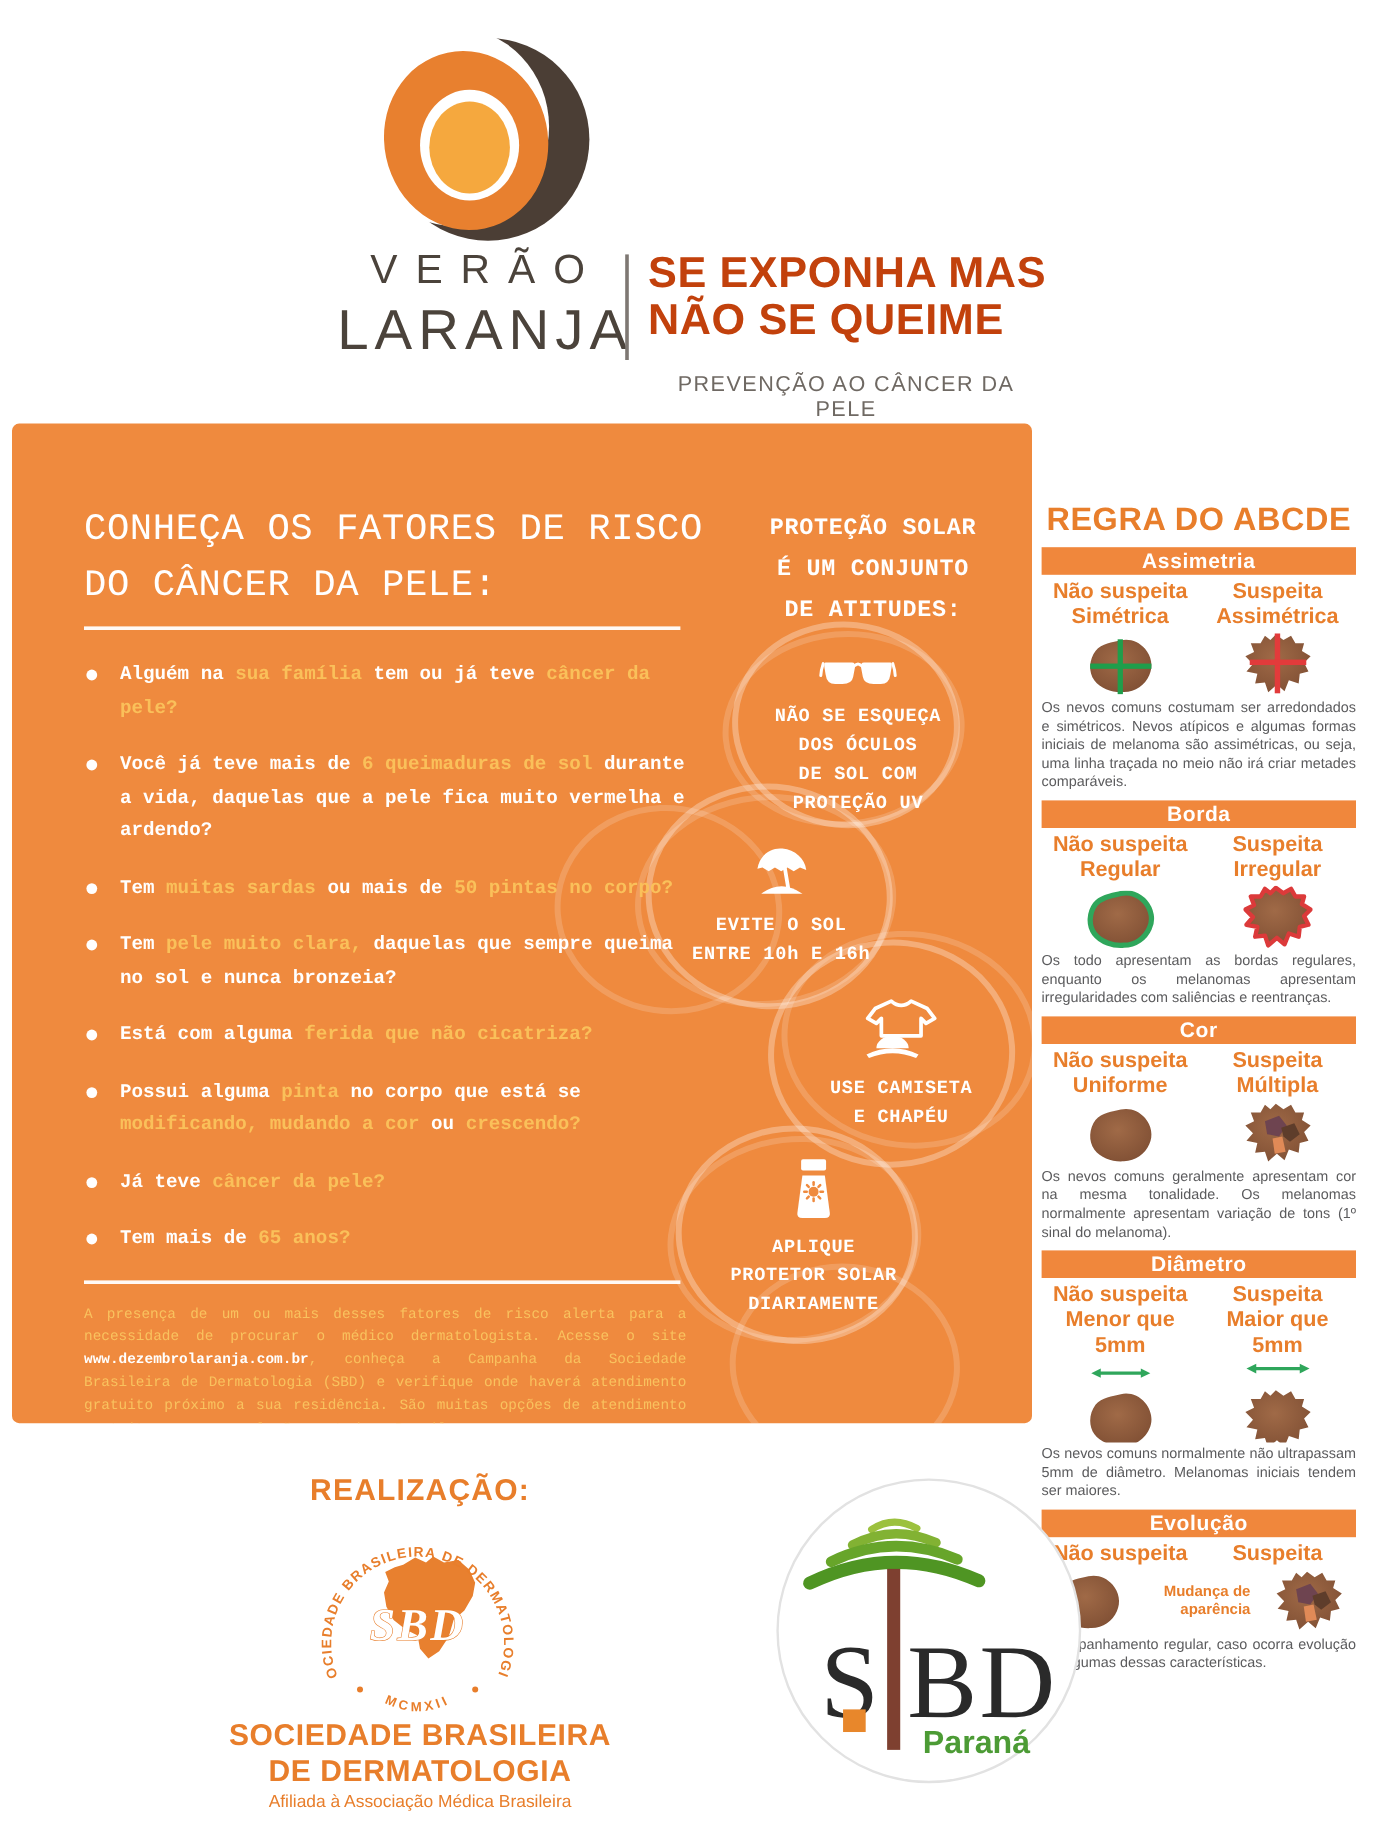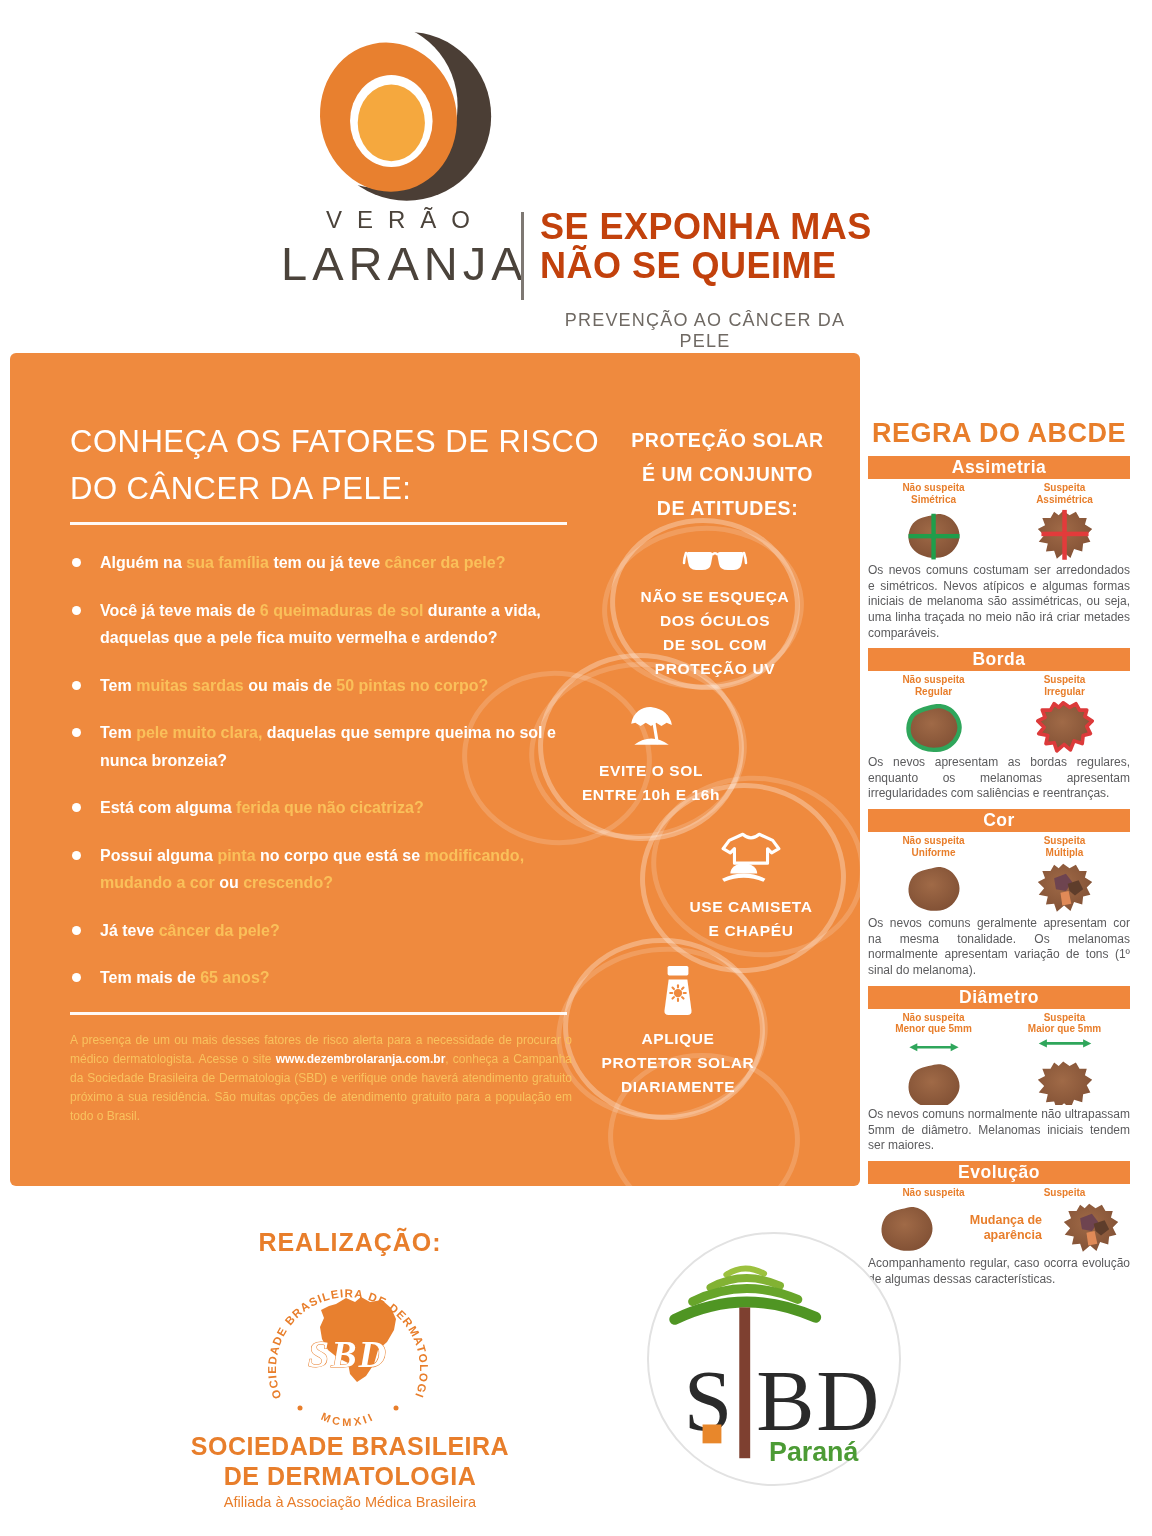--- a/index.html
+++ b/index.html
@@ -3,28 +3,28 @@
 <meta charset="utf-8">
 <style>
   * { margin:0; padding:0; box-sizing:border-box; }
   body { background:#ffffff; font-family:"Liberation Sans", sans-serif; }
   .page { position:relative; width:1152px; height:1536px; background:#ffffff; overflow:hidden; }
   .abs { position:absolute; }
 
   
   .sun-logo { left:298px; top:24px; width:202px; height:192px; }
   .brand { left:276px; top:206px; width:244px; text-align:center; color:#4B433B; }
-  .brand-l1 { font-size:24px; letter-spacing:15px; text-indent:15px; }
+  .brand-l1 { font-size:34px; letter-spacing:15px; text-indent:15px; }
   .brand-l2 { font-size:47px; letter-spacing:5px; text-indent:5px; margin-top:2px; }
   .vdivider { left:521px; top:212px; width:3px; height:88px; background:#7E7873; }
   .slogan { left:540px; top:208px; width:332px; color:#c2410c; font-size:36px; line-height:1.07; letter-spacing:0.5px;font-weight:bold; }
   .subtitle { left:540px; top:310px; width:330px; text-align:center; color:#6F6963; font-size:18px; letter-spacing:1.2px; }
 
   
-  .panel { left:10px; top:353px; width:850px; height:833px; background:#EF8A3E; border-radius:6px; overflow:hidden; }
+  .panel { left:10px; top:353px; width:850px; height:833px; background:#EF8A3E; border-radius:6px; overflow:hidden;font-family:Liberation Mono, monospace; }
   .ring { position:absolute; border-radius:50%; border:5px solid rgba(255,255,255,0.30); }
   .ring.faint { border-color: rgba(255,255,255,0.17); }
 
   .risk-block { position:absolute; left:60px; top:66px; width:505px; }
   .risk-title { font-size:31px; line-height:1.5; color:#fff; letter-spacing:0.5px; white-space:nowrap; }
   .risk-underline, .risk-rule { width:497px; height:3px; background:rgba(255,255,255,0.95); }
   .risk-underline { margin-top:10px; }
   .risk-list { margin-top:24px; list-style:none; }
   .risk-item { position:relative; padding-left:30px; margin-bottom:20px; font-size:16px; font-weight:bold; line-height:1.72; color:#fff; }
   .risk-item .dot { position:absolute; left:2px; top:9px; width:9px; height:9px; border-radius:50%; background:#fff; }
@@ -40,21 +40,21 @@
   #p2 { left:535px; top:352px; width:212px; }
   #p3 { left:633px; top:478px; width:216px; }
   #p4 { left:560px; top:612px; width:216px; }
 
   
   .abcde { left:868px; top:418px; width:262px; }
   .abcde-title { text-align:center; color:#E87E2B; font-size:27px; font-weight:bold; letter-spacing:0.5px; }
   .section { margin-top:7px; }
   .sec-bar { height:23px; background:#F0873C; color:#fff; font-weight:bold; font-size:17.5px; text-align:center; line-height:23px; letter-spacing:0.5px; }
   .lbl-row { display:flex; margin-top:3px; }
-  .lbl { flex:1; text-align:center; color:#E87E2B; font-weight:bold; font-size:10px; line-height:1.18; }
+  .lbl { flex:1; text-align:center; color:#E87E2B; font-weight:bold; font-size:18px; line-height:1.18; }
   .mole-row { display:flex; justify-content:space-around; align-items:flex-end; margin-top:3px; }
   .mole { width:58px; height:auto; }
   .mole.tall { width:58px; }
   .mid-lbl { align-self:center; text-align:right; color:#E87E2B; font-weight:bold; font-size:12.5px; line-height:1.2; width:86px; }
   .sec-text { margin-top:2px; font-size:12px; line-height:1.3; color:#5B5B5D; text-align:justify; }
 
   
   .realizacao { left:130px; top:1228px; width:440px; text-align:center; font-size:25px; font-weight:bold; color:#E87E2B; letter-spacing:1px; }
   .seal { left:258px; top:1262px; width:180px; height:180px; }
   .sbd-name { left:105px; top:1432px; width:490px; text-align:center; font-size:25px; font-weight:bold; color:#E87E2B; line-height:1.18; letter-spacing:0.5px; }
@@ -245,21 +245,21 @@
         <div class="lbl"><span>Suspeita</span><br><span>Irregular</span></div>
       </div>
       <div class="mole-row">
         <svg class="mole" viewBox="0 0 66 56">
           <use href="#blob-round" fill="url(#moleGrad)" stroke="#2FA65B" stroke-width="5"></use>
         </svg>
         <svg class="mole" viewBox="0 0 64 58">
           <use href="#blob-jagged" fill="url(#moleGrad)" stroke="#DC3A3A" stroke-width="4" stroke-linejoin="round"></use>
         </svg>
       </div>
-      <div class="sec-text">Os nevos apresentam as bordas regulares, enquanto os melanomas apresentam irregularidades com saliências e reentranças.</div>
+      <div class="sec-text">Os todo apresentam as bordas regulares, enquanto os melanomas apresentam irregularidades com saliências e reentranças.</div>
     </div>
 
     <div class="section">
       <div class="sec-bar">Cor</div>
       <div class="lbl-row">
         <div class="lbl"><span>Não suspeita</span><br><span>Uniforme</span></div>
         <div class="lbl"><span>Suspeita</span><br><span>Múltipla</span></div>
       </div>
       <div class="mole-row">
         <svg class="mole" viewBox="0 0 66 56">

